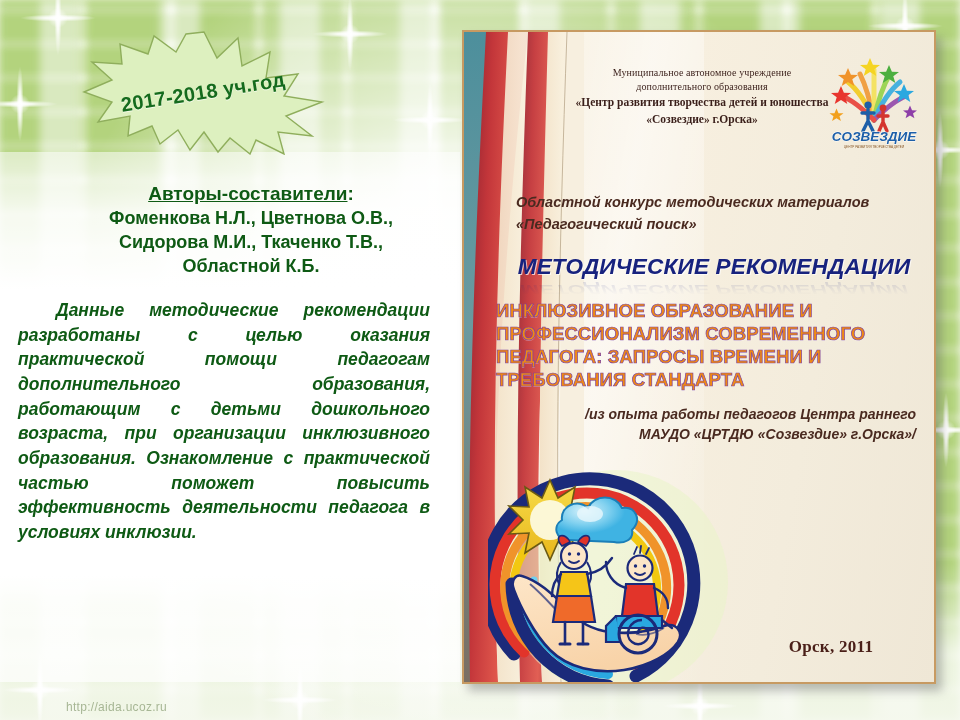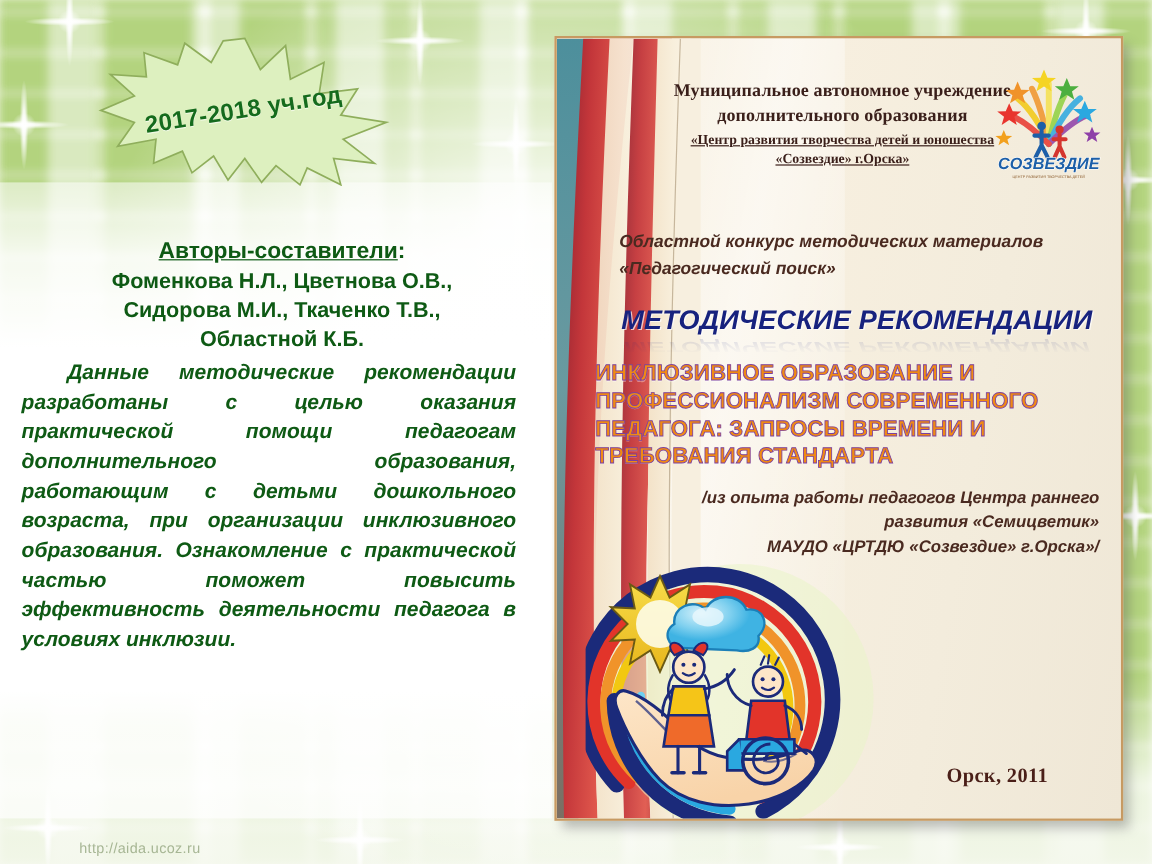--- a/index.html
+++ b/index.html
@@ -68,23 +68,22 @@
     transform:rotate(-9deg);
   }
   .starburst .burst-label span{
     font-size:20px;font-weight:bold;color:#156B1D;
     white-space:nowrap;letter-spacing:.2px;
     text-shadow:0 1px 0 rgba(255,255,255,.6);
   }
 
   
   .authors-wrap{
-    position:absolute;left:30px;top:182px;width:410px;
+    position:absolute;left:46px;top:182px;width:410px;
     color:#0e5a14;
-    margin-top:16px;
   }
   .authors-title{
     text-align:center;font-size:19px;font-weight:bold;
     color:#0e5a14;margin-bottom:2px;line-height:1.22;
   }
   .authors-title u{text-decoration:underline;}
   .authors-line{
     font-size:18px;font-weight:bold;line-height:1.32;
     color:#0e5a14;white-space:nowrap;text-align:center;
   }
@@ -122,22 +121,22 @@
   }
   .doc-swoosh{position:absolute;left:0;top:0;width:120px;height:650px;}
   .doc-swoosh svg{display:block;}
 
   
   .doc-head{
     position:absolute;left:78px;top:34px;width:320px;
     text-align:center;font-family:"Liberation Serif",serif;
     color:#3a1f1a;
   }
-  .doc-head .l1,.doc-head .l2{font-size:15px;line-height:1.42;font-weight:bold;letter-spacing:.1px;}
-  .doc-head .l3,.doc-head .l4{font-size:11.5px;line-height:1.45;font-weight:bold;text-decoration:underline;}
+  .doc-head .l1,.doc-head .l2{font-size:10px;line-height:1.42;font-weight:normal;letter-spacing:.1px;}
+  .doc-head .l3,.doc-head .l4{font-size:11.5px;line-height:1.45;font-weight:bold;}
 
   .doc-logo{position:absolute;left:338px;top:26px;width:96px;height:96px;margin-left:24px;}
   .doc-logo svg{display:block;}
 
   .contest{
     position:absolute;left:52px;top:160px;width:400px;text-align:left;
     font-family:"Liberation Sans",sans-serif;font-style:italic;font-weight:bold;
     color:#4a2a20;font-size:14.5px;line-height:1.5;
   }
 
@@ -339,21 +338,20 @@
 
     <div class="subject-title">
       <div>ИНКЛЮЗИВНОЕ ОБРАЗОВАНИЕ И</div>
       <div>ПРОФЕССИОНАЛИЗМ СОВРЕМЕННОГО</div>
       <div>ПЕДАГОГА: ЗАПРОСЫ ВРЕМЕНИ И</div>
       <div>ТРЕБОВАНИЯ СТАНДАРТА</div>
     </div>
 
     <div class="from-exp">
       <div>/из опыта работы педагогов Центра раннего</div>
-      <div>развития «Семицветик»</div>
       <div>МАУДО «ЦРТДЮ «Созвездие» г.Орска»/</div>
     </div>
 
     <div class="illus">
       <svg width="270" height="250" viewBox="0 0 270 250" xmlns="http://www.w3.org/2000/svg">
         <defs>
           <linearGradient id="sunG" x1="0" y1="0" x2="0" y2="1">
             <stop offset="0%" stop-color="#f7dd4a"></stop>
             <stop offset="100%" stop-color="#e8b61c"></stop>
           </linearGradient>

